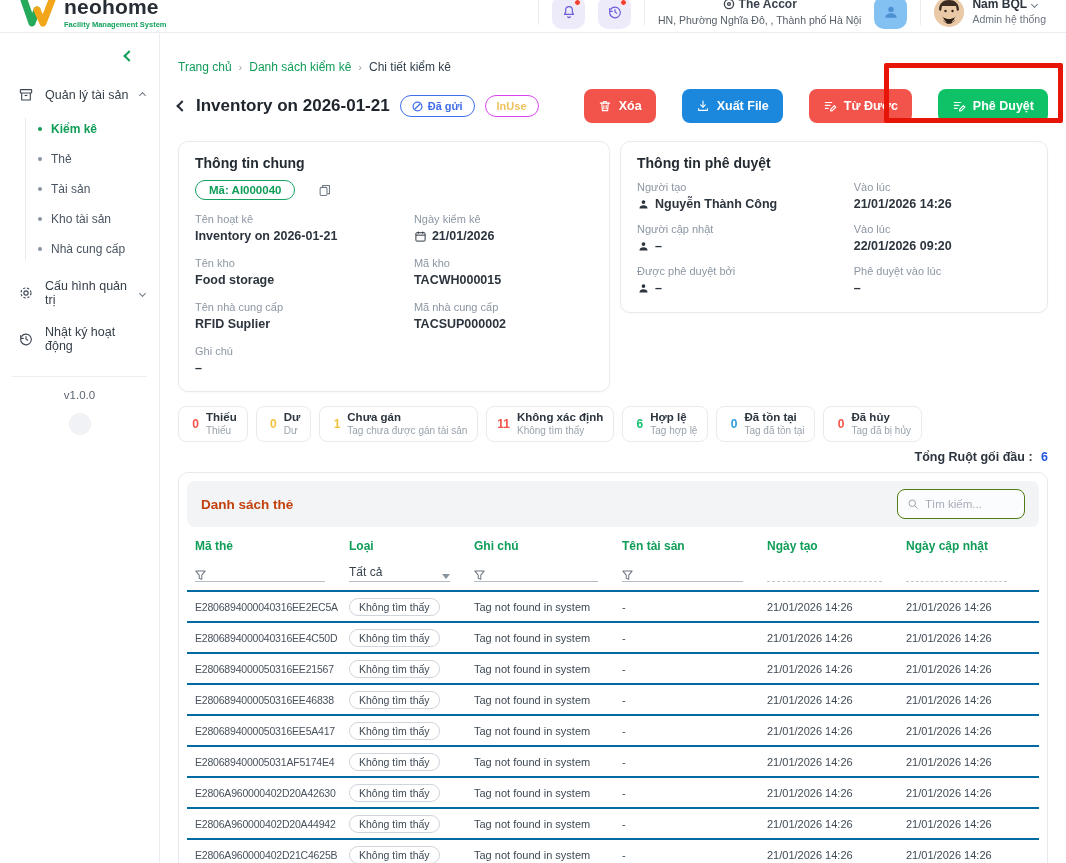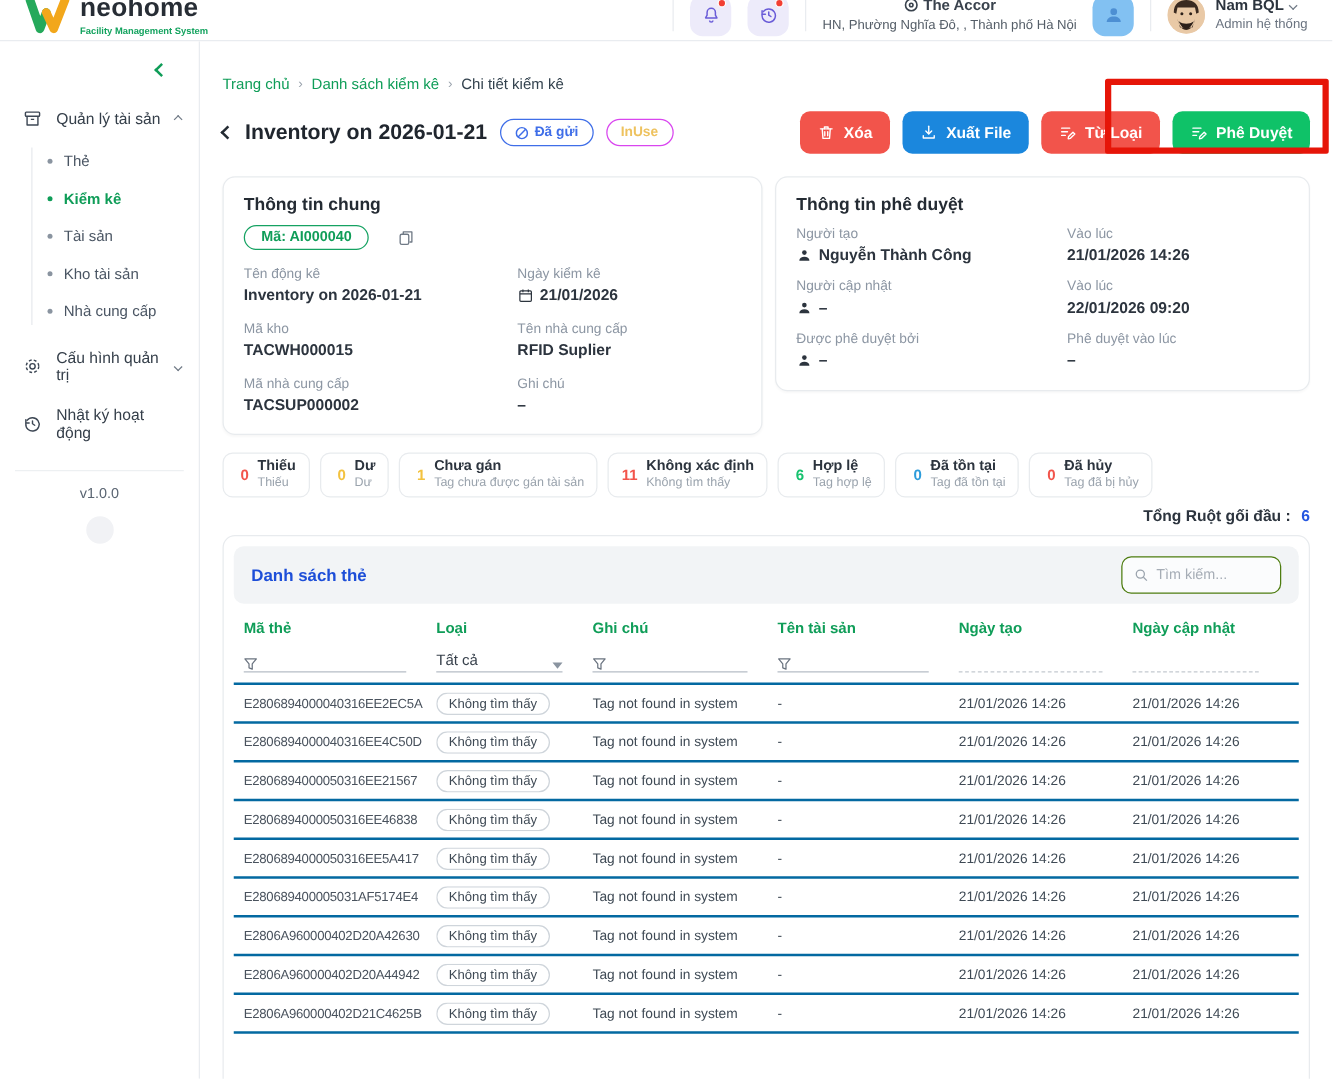--- a/index.html
+++ b/index.html
@@ -67,21 +67,21 @@
   .bc-current { color:#33424e; }
 
   .title-row { display:flex; align-items:center; margin-top:12px; height:40px; }
   .back-btn { background:none; border:none; cursor:pointer; margin-right:10px; display:flex; align-items:center; }
   .back-btn .chev { width:8px; height:8px; border-width:2.5px; border-color:#242b33; }
   .page-title { font-size:17px; font-weight:bold; color:#20262e; }
   .badge { display:inline-flex; align-items:center; gap:5px; border-radius:999px;
     font-size:11px; font-weight:bold; padding:4px 11px; margin-left:10px; background:#fff; }
   .badge-sent { border:1px solid #3f6ee8; color:#3f6ee8; }
   .badge-inuse { border:1px solid #d946ef; color:#eec25e; }
-  .title-actions { margin-left:auto; display:flex; gap:10px;justify-content:center; }
+  .title-actions { margin-left:auto; display:flex; gap:26px;justify-content:center; }
   .btn { display:inline-flex; align-items:center; gap:7px; height:34px; padding:0 14px;
     border:none; border-radius:8px; color:#fff; font-size:12.5px; font-weight:bold;
     cursor:pointer; font-family:inherit; }
   .btn-red { background:#f2544b; }
   .btn-blue { background:#1b87dd; }
   .btn-green { background:#0fc268; }
 
   .cards-row { display:flex; gap:10px; margin-top:15px; align-items:flex-start; }
   .card { background:#fff; border:1px solid #e8ebee; border-radius:10px;
     box-shadow:0 1px 2px rgba(20,30,40,.03); padding:13px 16px 16px; }
@@ -105,21 +105,21 @@
   .c-red { color:#f2544b; } .c-yellow { color:#f3c23f; } .c-green { color:#17c26f; } .c-blue { color:#2d9cdb; }
   .stat-title { font-size:11.5px; font-weight:bold; color:#2c343e; line-height:1.2; }
   .stat-sub { font-size:10px; color:#9aa3ad; line-height:1.25; }
   .total-row { text-align:right; font-size:12.5px; font-weight:bold; color:#2c343e; margin-top:8px; }
   .total-row .total-value { color:#2456e0; margin-left:5px; }
 
   .table-card { margin-top:8px; border:1px solid #e8ebee; border-radius:10px;
     padding:8px 8px 0; height:448px; overflow:hidden; background:#fff; }
   .table-header-strip { background:#f2f4f6; border-radius:8px; height:46px;
     display:flex; align-items:center; padding:0 14px; }
-  .table-title { font-size:13.5px; font-weight:bold; color:#1d4ed8; }
+  .table-title { font-size:13.5px; font-weight:bold; color:#c2410c; }
   .search-box { margin-left:auto; width:128px; height:30px; border:1px solid #4d7c0f;
     border-radius:8px; background:#fbfcfd; display:flex; align-items:center; gap:6px; padding:0 9px; }
   .search-box input { border:none; outline:none; background:transparent; width:90px;
     font-size:11.5px; color:#4a5563; font-family:inherit; }
   .search-box input::placeholder { color:#a6adb6; }
 
   .tgrid { display:grid; grid-template-columns:154px 125px 148px 145px 139px 1fr;
     padding:0 8px; align-items:center; }
   .thead-row { margin-top:12px; }
   .th { font-size:12px; font-weight:bold; color:#0f9d58; }
@@ -243,27 +243,27 @@
           <svg width="16" height="16" viewBox="0 0 24 24" fill="none" stroke="#3d4754" stroke-width="1.7" stroke-linejoin="round">
             <rect x="3.5" y="4" width="17" height="5" rx="1"></rect>
             <path d="M5.5 9v10.5h13V9"></path>
               <path d="M10 12.7h4"></path>
           </svg>
         </span>
         <span class="glabel">Quản lý tài sản</span>
         <span class="chev up"></span>
       </div>
       <div class="submenu">
+        <div class="submenu-item active">
+          <span class="bdot"></span>
+          <span>Kiểm kê</span>
+        </div>
         <div class="submenu-item">
           <span class="bdot"></span>
           <span>Thẻ</span>
-        </div>
-        <div class="submenu-item active">
-          <span class="bdot"></span>
-          <span>Kiểm kê</span>
         </div>
         <div class="submenu-item">
           <span class="bdot"></span>
           <span>Tài sản</span>
         </div>
         <div class="submenu-item">
           <span class="bdot"></span>
           <span>Kho tài sản</span>
         </div>
         <div class="submenu-item">
@@ -347,21 +347,21 @@
           </span>
           <span>Xuất File</span>
         </button>
         <button class="btn btn-red">
           <span>
             <svg width="14" height="14" viewBox="0 0 24 24" fill="none" stroke="#fff" stroke-width="1.9" stroke-linecap="round" stroke-linejoin="round">
               <path d="M4 6h11M4 11h8M4 16h5"></path>
                 <path d="M13.5 17.5l6-6 2.5 2.5-6 6-3 .5Z"></path>
             </svg>
           </span>
-          <span>Từ Loại</span>
+          <span>Từ Được</span>
         </button>
         <button class="btn btn-green">
           <span>
             <svg width="14" height="14" viewBox="0 0 24 24" fill="none" stroke="#fff" stroke-width="1.9" stroke-linecap="round" stroke-linejoin="round">
               <path d="M4 6h11M4 11h8M4 16h5"></path>
                 <path d="M13.5 17.5l6-6 2.5 2.5-6 6-3 .5Z"></path>
             </svg>
           </span>
           <span>Phê Duyệt</span>
         </button>
@@ -378,36 +378,40 @@
             <span>
               <svg width="15" height="15" viewBox="0 0 24 24" fill="none" stroke="#707a86" stroke-width="1.7" stroke-linejoin="round">
                 <rect x="5" y="7" width="11" height="13" rx="2"></rect>
                   <path d="M9 7V4h11v13h-3"></path>
               </svg>
             </span>
           </button>
         </div>
         <div class="field-grid">
           <div>
-            <div class="field-label">Tên động kê</div>
+            <div class="field-label">Tên hoạt kê</div>
             <div class="field-value">Inventory on 2026-01-21</div>
           </div>
           <div>
             <div class="field-label">Ngày kiểm kê</div>
             <div class="field-value">
               <span>
                 <svg width="13" height="13" viewBox="0 0 24 24" fill="none" stroke="#2c343e" stroke-width="1.8">
                   <rect x="3.5" y="5" width="17" height="15.5" rx="1.5"></rect>
                     <path d="M3.5 9.5h17M8 3v4M16 3v4"></path>
                 </svg>
               </span>
               <span>21/01/2026</span>
             </div>
           </div>
           <div>
+            <div class="field-label">Tên kho</div>
+            <div class="field-value">Food storage</div>
+          </div>
+          <div>
             <div class="field-label">Mã kho</div>
             <div class="field-value">TACWH000015</div>
           </div>
           <div>
             <div class="field-label">Tên nhà cung cấp</div>
             <div class="field-value">RFID Suplier</div>
           </div>
           <div>
             <div class="field-label">Mã nhà cung cấp</div>
             <div class="field-value">TACSUP000002</div>

